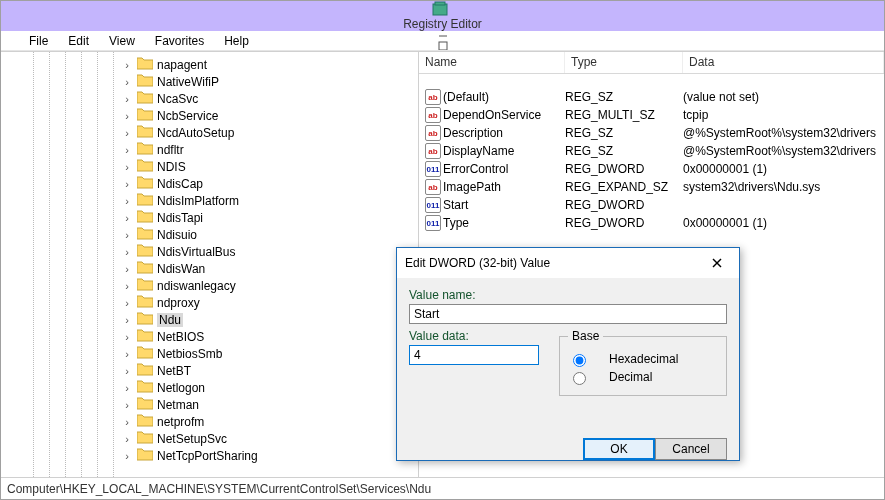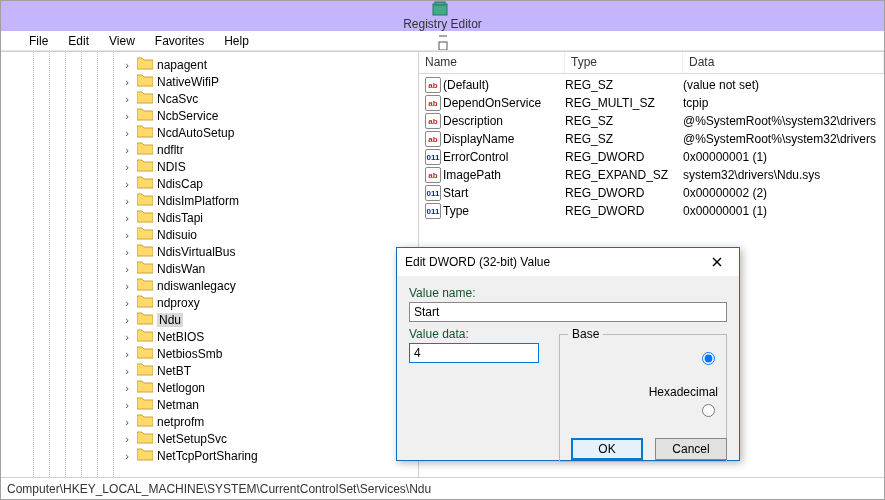--- a/index.html
+++ b/index.html
@@ -17,43 +17,43 @@
   .tree .row { height: 17px; display: flex; align-items: center; gap: 4px; }
   .tree .row .exp { width: 12px; text-align: center; color: #555; font-size: 11px; user-select: none; }
   .tree .row.selected .label { background: #d9d9d9; padding: 0 2px; }
   .tree .row .label { color: #000; }
   .folder { width: 16px; height: 14px; flex-shrink: 0; }
   .vlines { position: absolute; left: 0; top: 0; bottom: 0; width: 120px; pointer-events: none; }
   .vlines .vl { position: absolute; top: 0; bottom: 0; border-left: 1px dotted #bbb; }
   .list { flex: 1; overflow: hidden; position: relative; }
   .list .header { display: flex; height: 22px; border-bottom: 1px solid #d8d8d8; background: #fff; }
   .list .hcol { padding: 3px 6px; border-right: 1px solid #eee; color: #333; }
-  .list .rows { padding: 2px 0; }
+  .list .rows { padding: 2px 0; margin-top: 12px; }
   .list .lrow { display: flex; height: 18px; align-items: center; }
   .list .lrow .c1 { width: 146px; display: flex; align-items: center; gap: 2px; padding-left: 6px; overflow: hidden; white-space: nowrap; }
   .list .lrow .c2 { width: 118px; overflow: hidden; white-space: nowrap; }
   .list .lrow .c3 { flex: 1; overflow: hidden; white-space: nowrap; }
   .typeicon { width: 16px; height: 16px; flex-shrink: 0; display: inline-flex; align-items: center; justify-content: center; border: 1px solid #888; border-radius: 2px; font-size: 8px; font-weight: bold; }
   .ab { color: #c22; }
   .bin { color: #12a; }
   .statusbar { height: 22px; border-top: 1px solid #d0d0d0; padding: 2px 6px; color: #333; display: flex; align-items: center; }
   .dialog { position: absolute; left: 395px; top: 246px; width: 344px; height: 214px; border: 1px solid #1a6bb7; background: #f0f0f0; box-shadow: 2px 2px 8px rgba(0,0,0,0.3); display: flex; flex-direction: column; }
   .dialog .dtitle { height: 30px; background: #fff; display: flex; align-items: center; padding: 0 8px; color: #000; }
   .dialog .dtitle .dtxt { flex: 1; }
   .dialog .closebtn { width: 28px; height: 28px; display: flex; align-items: center; justify-content: center; }
   .dialog .dbody { flex: 1; padding: 10px 12px 8px 12px; position: relative; }
   .dialog .flabel { color: #14532d; margin-bottom: 2px; display: block; }
   .dialog input.txt { width: 100%; padding: 2px 4px; border: 1px solid #888; background: #fff; font-size: 12px; height: 20px; }
   .dialog .row2 { display: flex; gap: 20px; margin-top: 5px; }
   .dialog .col-left { flex: 1; }
   .dialog .col-right { width: 168px; }
   .dialog fieldset { border: 1px solid #bbb; padding: 6px 8px 8px 8px; margin: 0; }
   .dialog fieldset legend { padding: 0 4px; }
-  .dialog .radio { display: flex; align-items: flex-end; gap: 20px; margin: 2px 0; flex-direction: column; }
-  .dialog .btnrow { position: absolute; right: 12px; bottom: 10px; display: flex; gap: 12px; }
+  .dialog .radio { display: flex; align-items: center; gap: 20px; margin: 2px 0; }
+  .dialog .btnrow { position: absolute; right: 12px; bottom: 0; display: flex; gap: 0; }
   .dialog button.dbtn { width: 72px; height: 22px; border: 1px solid #888; background: #e1e1e1; }
   .dialog button.dbtn.default { border: 2px solid #0078d7; background: #e5f1fb; }
   .watermark { position: absolute; left: 422px; bottom: 22px; font-family: "Times New Roman", serif; font-size: 30px; letter-spacing: 2px; color: rgba(165,42,42,0.28); pointer-events:none; user-select:none; white-space: nowrap; }
 </style>
 </head>
 <body>
 
 <div class="window">
   <div class="titlebar">
     <span class="icon">
@@ -323,21 +323,20 @@
             </div>
             <div class="c2">REG_EXPAND_SZ</div>
             <div class="c3">system32\drivers\Ndu.sys</div>
           </div>
           <div class="lrow">
             <div class="c1">
               <span class="typeicon bin">011</span>
               <span>Start</span>
             </div>
             <div class="c2">REG_DWORD</div>
-            <div class="c3">0x00000002 (2)</div>
           </div>
           <div class="lrow">
             <div class="c1">
               <span class="typeicon bin">011</span>
               <span>Type</span>
             </div>
             <div class="c2">REG_DWORD</div>
             <div class="c3">0x00000001 (1)</div>
           </div>
         </div>

